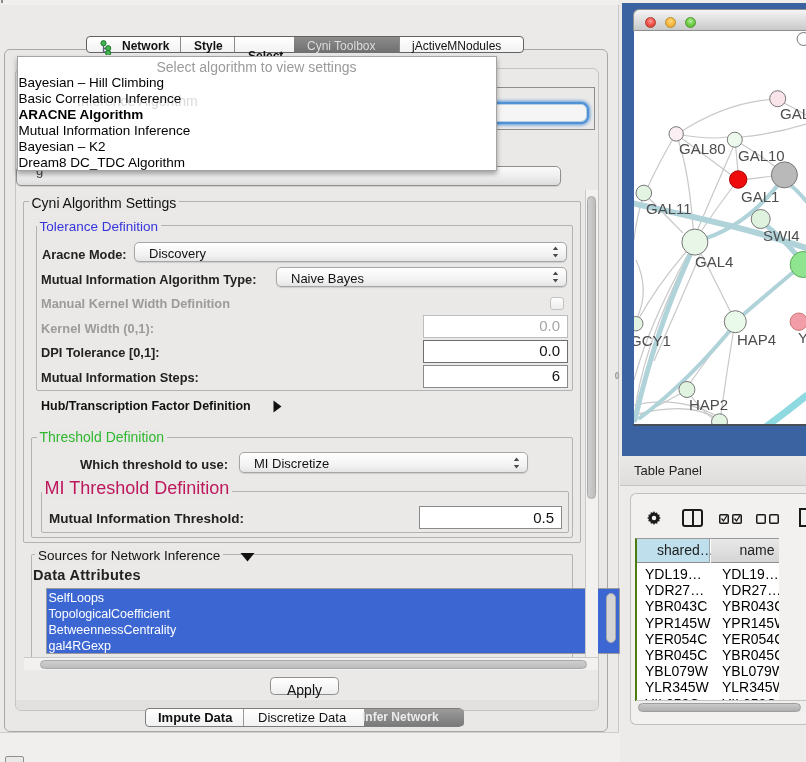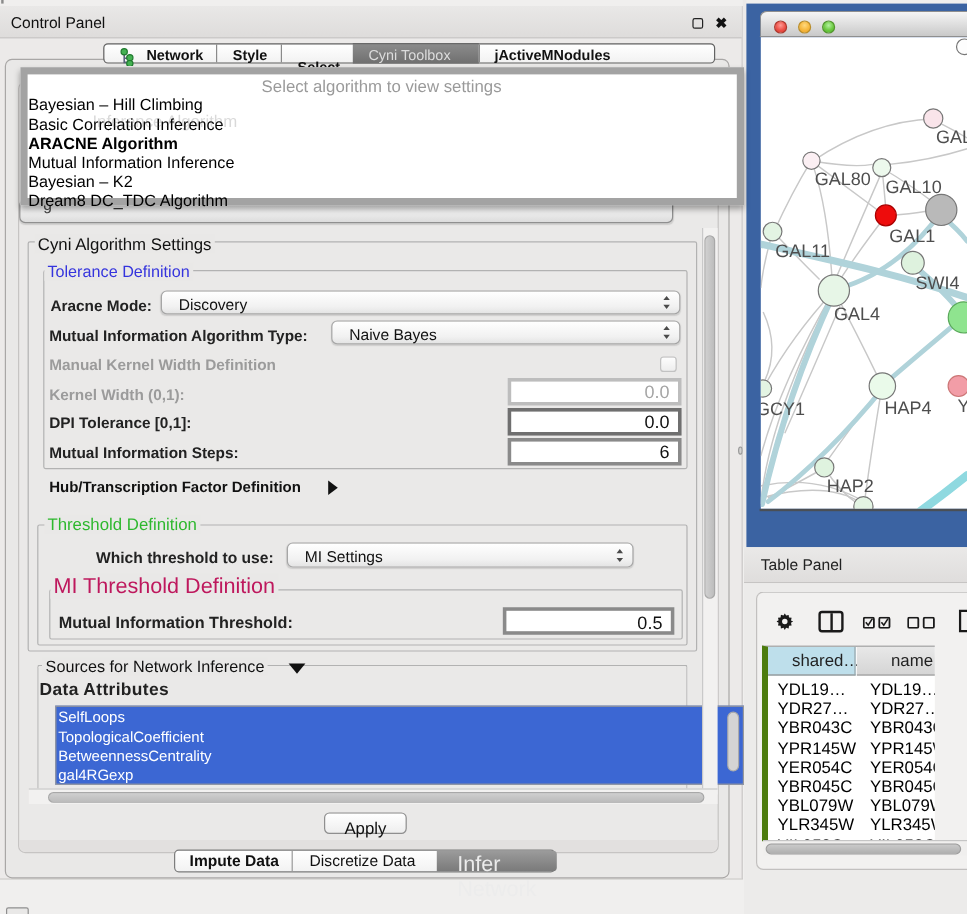--- a/index.html
+++ b/index.html
@@ -5,52 +5,47 @@
 body{font-family:"Liberation Sans",sans-serif;background:#f0efee}
 #root{position:relative;width:806px;height:762px}
 .abs{position:absolute}
 .lbl{font-size:12.8px;font-weight:bold;color:#222;white-space:nowrap}
 .dis{color:#9b9b9b}
 .grp{position:absolute;border:1px solid #b2b2b2;border-radius:2px}
 .gt{position:absolute;font-size:14px;background:#e9e8e7;padding:0 3px;white-space:nowrap}
 .combo{position:absolute;border:1px solid #a6a6a6;border-radius:5px;background:linear-gradient(#ffffff,#f1f1f1 70%,#e4e4e4);box-shadow:0 1px 1px rgba(0,0,0,0.12)}
 .combo .ct{position:absolute;left:14px;top:3px;font-size:13px;color:#111;white-space:nowrap}
 .carr{position:absolute;right:7px;top:50%;width:7px;height:14px;margin-top:-7px}
-.tf{position:absolute;background:#fff;border:3px solid #22c55e;font-size:15px;text-align:right;padding:1px 7px 0 0;color:#111}
+.tf{position:absolute;background:#fff;border:1px solid #22c55e;font-size:15px;text-align:right;padding:1px 7px 0 0;color:#111}
 .net-lab{font-size:15px;fill:#4e4e4e;font-family:"Liberation Sans",sans-serif}
 </style></head><body>
 <div id="root">
 <div class="abs" style="left:1px;top:0;width:2px;height:3px;background:#8a8a8a"></div>
 
 <div class="abs" style="left:0;top:5px;width:619px;height:728px;background:#eceae9;border-right:1px solid #c9c7c6;border-bottom:1px solid #cfcdcc">
 
-  <div class="abs" style="left:0;top:0;width:100%;height:27px;background:linear-gradient(#e9e8e7,#dedcdb);border-bottom:1px solid #c5c3c2">
-    <div class="abs" style="left:9px;top:6px;font-size:13px;color:#111">Control Panel</div>
-    <div class="abs" style="left:577px;top:10px;width:9px;height:9px;border:1.5px solid #222;border-radius:2px"></div>
-    <div class="abs" style="left:596px;top:6.5px;font-size:12px;font-weight:bold;color:#111">✖</div>
-  </div>
 
   <div class="abs" style="left:4px;top:44px;width:604px;height:683px;background:#e9e8e7;border:1px solid #a9a7a6;border-radius:6px"></div>
 
-  <div class="abs" style="left:86px;top:31px;width:510px;height:17px;background:linear-gradient(#ffffff,#f2f2f2);border:1px solid #636363;border-radius:4px;z-index:5">
+  <div class="abs" style="left:86px;top:31px;width:438px;height:17px;background:linear-gradient(#ffffff,#f2f2f2);border:1px solid #636363;border-radius:4px;z-index:5">
     <div class="abs" style="left:93px;top:0;width:1px;height:100%;background:#8a8a8a"></div>
     <div class="abs" style="left:147px;top:0;width:1px;height:100%;background:#8a8a8a"></div>
     <div class="abs" style="left:207px;top:-1px;width:105px;height:17px;background:linear-gradient(#8b8b8b,#6f6f6f);border-top:1px solid #636363"></div>
     <div class="abs" style="left:312px;top:0;width:1px;height:100%;background:#8a8a8a"></div>
     <svg class="abs" style="left:12.5px;top:2.5px" width="12" height="15" viewBox="0 0 12 15">
       <path d="M3.5 5 L3.5 12 L6 12 M3.5 8.5 L6 8.5" stroke="#59627b" stroke-width="1.3" fill="none"></path>
       <circle cx="3.5" cy="3.2" r="2.6" fill="#44b152" stroke="#1f7a2e"></circle>
       <circle cx="8.2" cy="8.2" r="2.6" fill="#44b152" stroke="#1f7a2e"></circle>
       <circle cx="8.2" cy="13" r="2.6" fill="#44b152" stroke="#1f7a2e"></circle>
     </svg>
     <div class="abs" style="left:35px;top:2px;font-size:12px;font-weight:bold;color:#111">Network</div>
     <div class="abs" style="left:107px;top:2px;font-size:12px;font-weight:bold;color:#111">Style</div>
     <div class="abs" style="left:161px;top:12px;font-size:12px;font-weight:bold;color:#111">Select</div>
     <div class="abs" style="left:220px;top:2px;font-size:12px;font-weight:normal;color:#dcdcdc">Cyni Toolbox</div>
-    <div class="abs" style="left:325px;top:2px;font-size:12px;font-weight:bold;color:#111">jActiveMNodules</div>
+    <div class="abs" style="left:325px;top:2px;font-size:12px;font-weight:normal;color:#111">jActiveMNodules</div>
   </div>
 
   <div class="abs" style="left:15px;top:63px;width:584px;height:643px;background:#eae9e8;border:1px solid #c6c4c3;border-radius:6px"></div>
 
   <div class="abs" style="left:20px;top:82px;width:575px;height:43px;border:1px solid #8d8d8d;background:#eae9e8"></div>
   <div class="abs" style="left:305px;top:97px;width:284px;height:22px;border:2.5px solid #4f92d6;border-radius:8px;background:#f5f5f5;box-shadow:0 0 3px 1.5px rgba(79,146,214,0.75),inset 0 0 0 1px #b9cfe4"></div>
 
   <div class="combo" style="left:16px;top:161px;width:545px;height:20px;border-color:#8f8f8f;background:linear-gradient(#fafafa,#ececec 60%,#dcdcdc)"></div>
   <div class="abs" style="left:36px;top:158px;font-size:13px;color:#444;z-index:1">g</div>
   <div class="abs" style="left:77px;top:88px;font-size:14px;color:rgba(80,80,80,0.22);z-index:11;white-space:nowrap">Inference Algorithm</div>
@@ -92,21 +87,21 @@
   <div class="abs" style="left:41px;top:394px;font-size:12.5px;font-weight:bold;color:#111">Hub/Transcription Factor Definition</div>
   <svg class="abs" style="left:272px;top:395px" width="11" height="13" viewBox="0 0 11 13">
         <path d="M1.5 0.5 L9.5 6.5 L1.5 12.5 Z" fill="#111"></path>
       </svg>
 
   <div class="grp" style="left:31px;top:431.5px;width:542px;height:101px"></div>
   <div class="gt" style="left:36.5px;top:423.5px;color:#2eb82e;font-size:14px">Threshold Definition</div>
 
   <div class="lbl abs" style="left:80px;top:452px;font-size:13px">Which threshold to use:</div>
   <div class="combo" style="left:239px;top:447px;width:289px;height:21px">
-        <span class="ct">MI Settings</span>
+        <span class="ct">MI Discretize</span>
     <svg class="carr" viewBox="0 0 7 14">
           <path d="M0.8 5 L3.5 1.6 L6.2 5 Z M0.8 9 L3.5 12.4 L6.2 9 Z" fill="#4a4a4a"></path>
         </svg>
       </div>
 
   <div class="grp" style="left:41px;top:486px;width:528px;height:42px"></div>
   <div class="gt" style="left:41.5px;top:473px;color:#be185d;font-size:18px">MI Threshold Definition</div>
 
   <div class="lbl abs" style="left:49px;top:506px;font-size:13.5px">Mutual Information Threshold:</div>
   <div class="tf abs" style="left:419px;top:501px;width:143px;height:23px;border-color:#8a8a8a;padding-top:2px">0.5</div>
@@ -130,24 +125,24 @@
 
   <div class="abs" style="left:16px;top:695px;width:582px;height:10px;background:#e2e0df;border-radius:0 0 6px 6px"></div>
 
   <div class="abs" style="left:270px;top:672px;width:69px;height:18px;background:linear-gradient(#ffffff,#eee);border:1px solid #8f8f8f;border-radius:4.5px;text-align:center;font-size:14px;color:#111;padding-top:4px">Apply</div>
 
   <div class="abs" style="left:145px;top:703px;width:318px;height:19px;background:linear-gradient(#ffffff,#f2f2f2);border:1px solid #7d7d7d;border-radius:4px;z-index:5">
     <div class="abs" style="left:97px;top:0;width:1px;height:100%;background:#999"></div>
     <div class="abs" style="left:218px;top:0;width:100px;height:17px;background:linear-gradient(#9b9b9b,#7a7a7a);border-radius:0 3px 3px 0"></div>
     <div class="abs" style="left:12px;top:1px;font-size:13px;font-weight:bold;color:#111">Impute Data</div>
     <div class="abs" style="left:112px;top:1px;font-size:13px;font-weight:normal;color:#111">Discretize Data</div>
-    <div class="abs" style="left:235px;top:1px;font-size:18px;font-weight:normal;color:#ececec">Infer Network</div>
-  </div>
-
-  <div class="abs" style="left:16.5px;top:51px;width:603px;height:115px;background:#fff;border:6px solid #a3a3a3;box-shadow:0 3px 5px rgba(0,0,0,0.35);z-index:10">
+    <div class="abs" style="left:216px;top:1px;font-size:12px;font-weight:bold;color:#ececec">Infer Network</div>
+  </div>
+
+  <div class="abs" style="left:16.5px;top:51px;width:480px;height:115px;background:#fff;border:1px solid #a3a3a3;box-shadow:0 3px 5px rgba(0,0,0,0.35);z-index:10">
     <div class="abs" style="left:0;top:2px;width:100%;text-align:center;font-size:14px;color:#9a9a9a">Select algorithm to view settings</div>
     <div class="abs" style="left:1px;top:18px;font-size:13.5px;color:#000;line-height:16px;white-space:nowrap">Bayesian – Hill Climbing<br>Basic Correlation Inference<br><b>ARACNE Algorithm</b><br>Mutual Information Inference<br>Bayesian – K2<br>Dream8 DC_TDC Algorithm</div>
   </div>
 </div>
 
 <div class="abs" style="left:615px;top:372px;width:4px;height:7px;border:1px solid #9a9a9a;border-radius:50%;background:#d5d4d3"></div>
 <div class="abs" style="left:619px;top:0;width:3px;height:456px;background:#eceae9"></div>
 <div class="abs" style="left:622px;top:3px;width:184px;height:453px;background:#3b63a2"></div>
 <div class="abs" style="left:633px;top:9px;width:173px;height:22px;background:linear-gradient(#f5f5f5,#c9c9c9);border:1px solid #8f8f8f;border-radius:6px 0 0 0;border-right:none">
   <div class="abs" style="left:11px;top:6.5px;width:11px;height:11px;border-radius:50%;background:radial-gradient(circle at 50% 35%,#ff9a94,#ec5047 55%,#d83b31);border:0.5px solid #ad3a30"></div>
@@ -256,21 +251,21 @@
   </svg>
   <svg class="abs" style="left:125px;top:19.5px" width="24" height="10" viewBox="0 0 24 10">
     <rect x="0.75" y="0.75" width="8.5" height="8.5" fill="none" stroke="#1a1a1a" stroke-width="1.5" rx="1"></rect>
     <rect x="13.75" y="0.75" width="8.5" height="8.5" fill="none" stroke="#1a1a1a" stroke-width="1.5" rx="1"></rect>
   </svg>
   <svg class="abs" style="left:168px;top:14px" width="14" height="19" viewBox="0 0 14 19">
     <path d="M1 1 L9 1 L13 5 L13 18 L1 18 Z" fill="none" stroke="#1a1a1a" stroke-width="2"></path>
     <path d="M9 1 L9 5 L13 5" fill="none" stroke="#1a1a1a" stroke-width="1.5"></path>
   </svg>
 
-  <div class="abs" style="left:4px;top:44px;width:144px;height:163px;background:#fff;border-top:1px solid #9a9a9a;border-left:5px solid #4d7c0f;overflow:hidden">
+  <div class="abs" style="left:4px;top:44px;width:144px;height:163px;background:#fff;border-top:1px solid #9a9a9a;border-left:2px solid #4d7c0f;overflow:hidden">
     <div class="abs" style="left:0;top:0;width:73px;height:24px;background:#bedfeb;border-right:1px solid #96a5aa;border-bottom:1px solid #8e8e8e;text-align:center;font-size:14px;color:#222;padding-top:3px;text-indent:20px">shared…</div>
     <div class="abs" style="left:74px;top:0;width:76px;height:24px;background:linear-gradient(#e8e8e8,#d5d5d5);border-right:1px solid #9a9a9a;border-bottom:1px solid #8e8e8e;text-align:center;font-size:14px;color:#222;padding-top:3px;text-indent:17px">name</div>
     <div class="abs" style="left:151px;top:0;width:21px;height:24px;background:#bedfeb;border-bottom:1px solid #8e8e8e;font-size:14px;color:#222;padding-top:3px;padding-left:13px">A</div>
     <div class="abs" style="left:8px;top:27px;font-size:14px;color:#000;line-height:16.2px;white-space:nowrap">YDL19…<br>YDR27…<br>YBR043C<br>YPR145W<br>YER054C<br>YBR045C<br>YBL079W<br>YLR345W<br>YIL053C</div>
     <div class="abs" style="left:85px;top:27px;font-size:14px;color:#000;line-height:16.2px;white-space:nowrap">YDL19…<br>YDR27…<br>YBR043C<br>YPR145W<br>YER054C<br>YBR045C<br>YBL079W<br>YLR345W<br>YIL053C</div>
     <div class="abs" style="left:156px;top:27px;font-size:14px;color:#000;line-height:16.2px;white-space:nowrap">13<br>12<br><br>9.<br>8.<br>9.<br><br>9.<br>9.</div>
   </div>
   <div class="abs" style="left:5px;top:206px;width:171px;height:13px;background:#f0efee;border-top:1px solid #c5c5c5">
     <div class="abs" style="left:2px;top:1.5px;width:163px;height:9px;background:linear-gradient(#c9c9c9,#b0b0b0);border:1px solid #9e9e9e;border-radius:5px"></div>
   </div>

